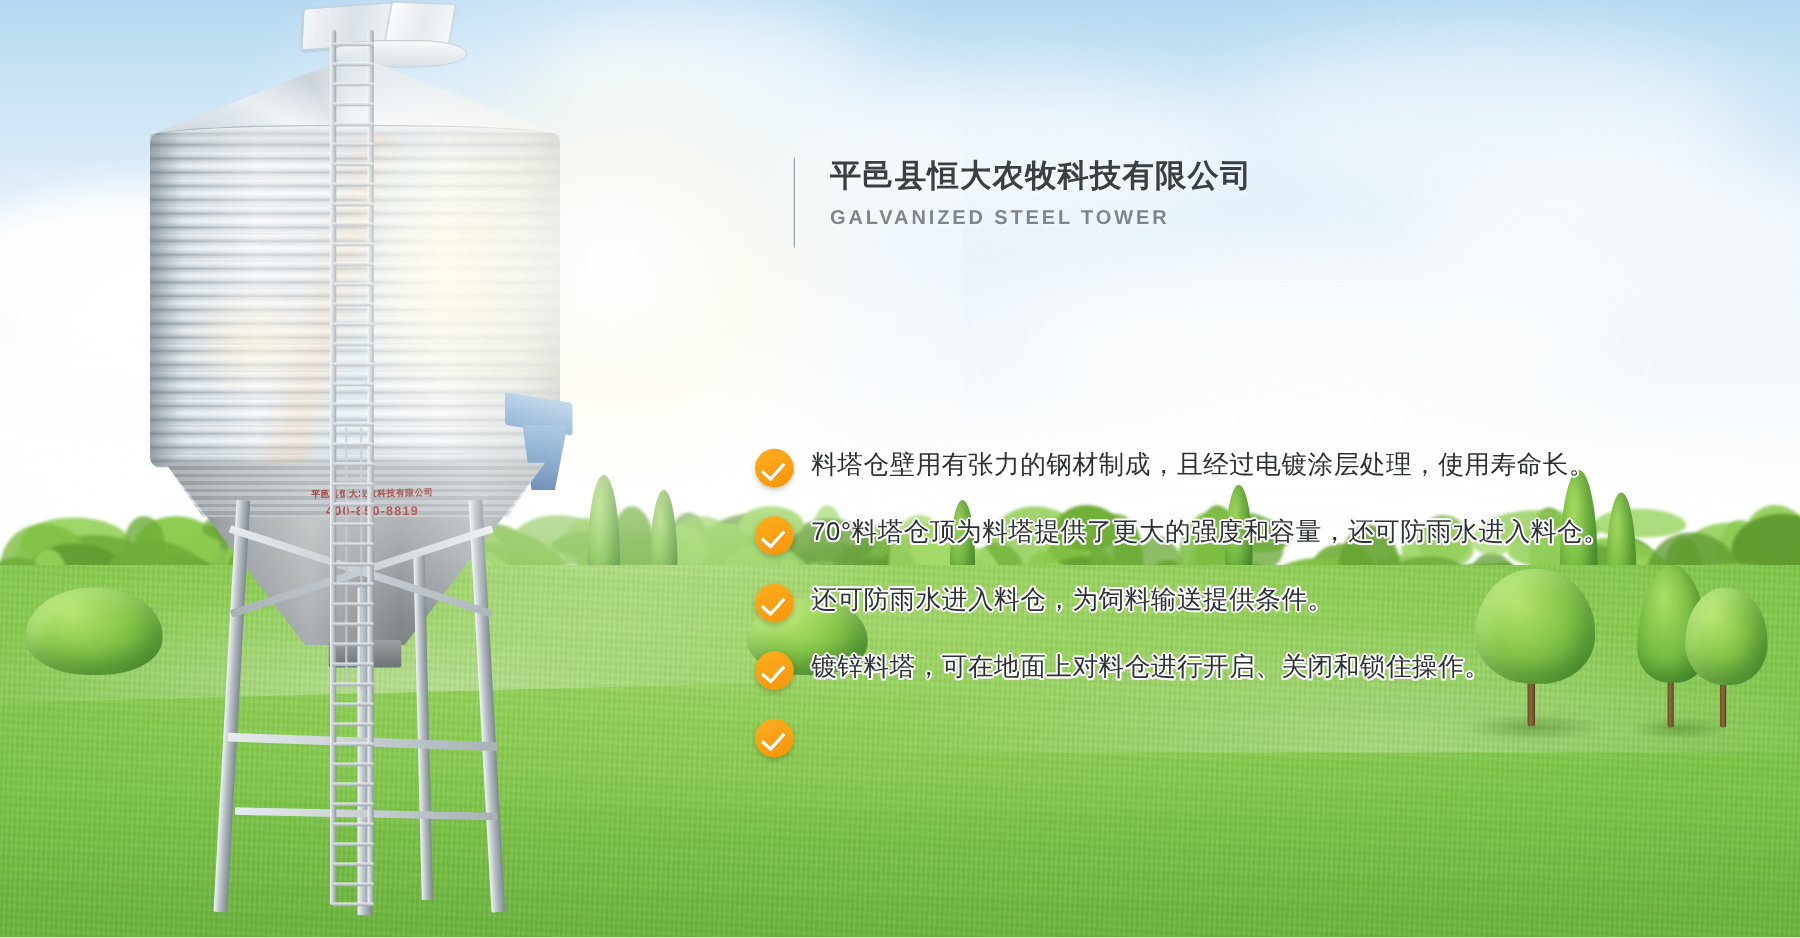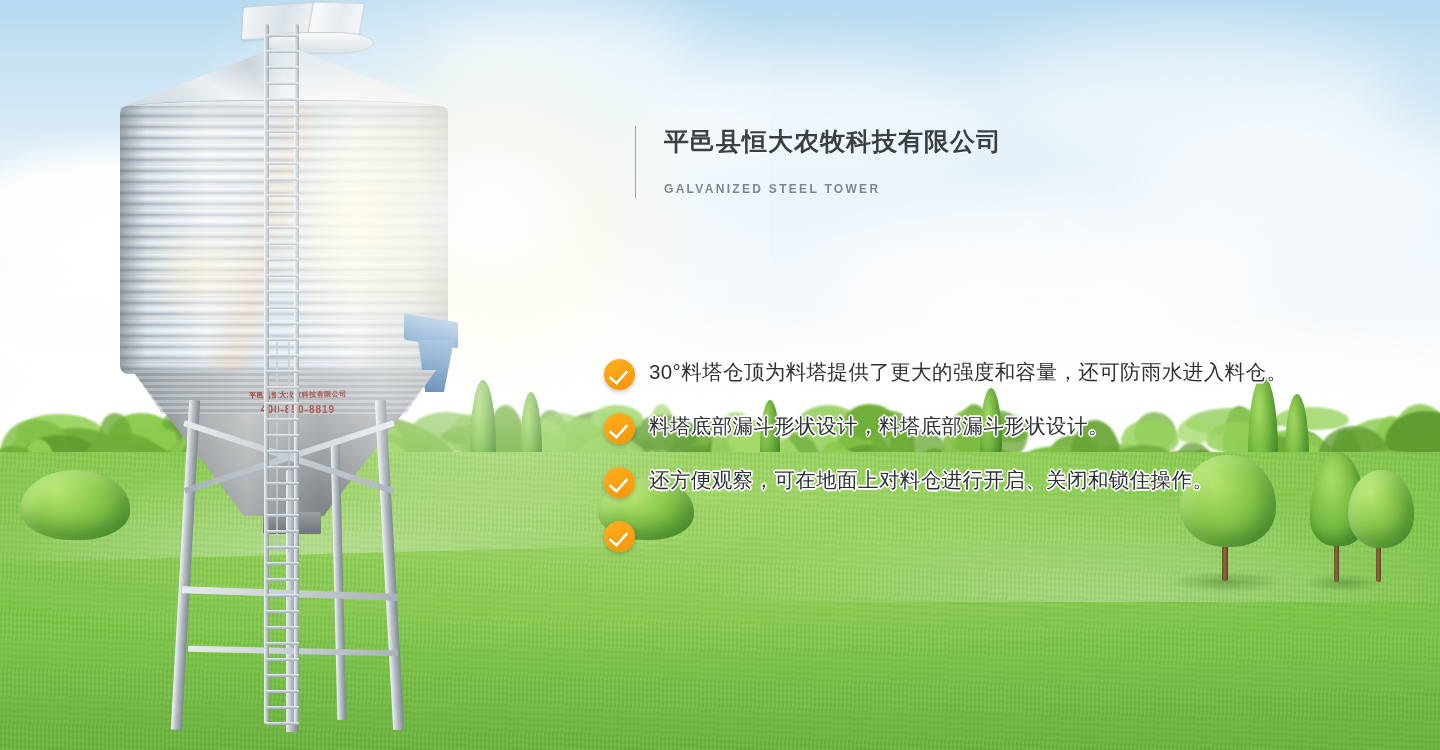--- a/index.html
+++ b/index.html
@@ -263,21 +263,21 @@
   }
   .title-sep {
     width:1px; height:72px; background:#9aa6ae; margin:6px 28px 0 30px;
   }
   .title-right { padding-top:6px; }
   .company-name {
     font-size:25px; font-weight:bold; color:#3a3f44; letter-spacing:1px; line-height:1.25;
     text-shadow:0 1px 2px rgba(255,255,255,.8);
   }
   .company-en {
-    font-size:12px; color:#7e858b; letter-spacing:2.3px; margin-top:25px; font-weight:bold;
+    font-size:16px; color:#7e858b; letter-spacing:2.3px; margin-top:9px; font-weight:bold;
     text-shadow:0 1px 2px rgba(255,255,255,.8);
   }
 
   .advantage-pill {
     position:absolute; left:4px; top:255px; height:62px; min-width:646px;
     background:#2a7ae2; border-radius:31px;
     display:flex; align-items:center; justify-content:center;
     padding:0 34px;
     box-shadow:0 3px 10px rgba(30,90,170,.22);
   }
@@ -625,29 +625,33 @@
       <div class="title-right">
         <div class="company-name">平邑县恒大农牧科技有限公司</div>
         <div class="company-en">GALVANIZED STEEL TOWER</div>
       </div>
     </div>
 
 
     <div class="features" id="feature-list">
         <div class="feature">
           <div class="chk"></div>
-          <div class="feature-text">30°料塔仓顶为料塔提供了更大的强度和容量，还可防雨水进入料仓。</div>
+          <div class="feature-text">料塔仓壁用有张力的钢材制成，且经过电镀涂层处理，使用寿命长。</div>
         </div>
         <div class="feature">
           <div class="chk"></div>
-          <div class="feature-text">料塔底部漏斗形状设计，料塔底部漏斗形状设计。</div>
+          <div class="feature-text">70°料塔仓顶为料塔提供了更大的强度和容量，还可防雨水进入料仓。</div>
         </div>
         <div class="feature">
           <div class="chk"></div>
-          <div class="feature-text">还方便观察，可在地面上对料仓进行开启、关闭和锁住操作。</div>
+          <div class="feature-text">还可防雨水进入料仓，为饲料输送提供条件。</div>
+        </div>
+        <div class="feature">
+          <div class="chk"></div>
+          <div class="feature-text">镀锌料塔，可在地面上对料仓进行开启、关闭和锁住操作。</div>
         </div>
         <div class="feature">
           <div class="chk"></div>
         </div>
       </div>
 
   </div>
 </div>
 
 </body></html>

